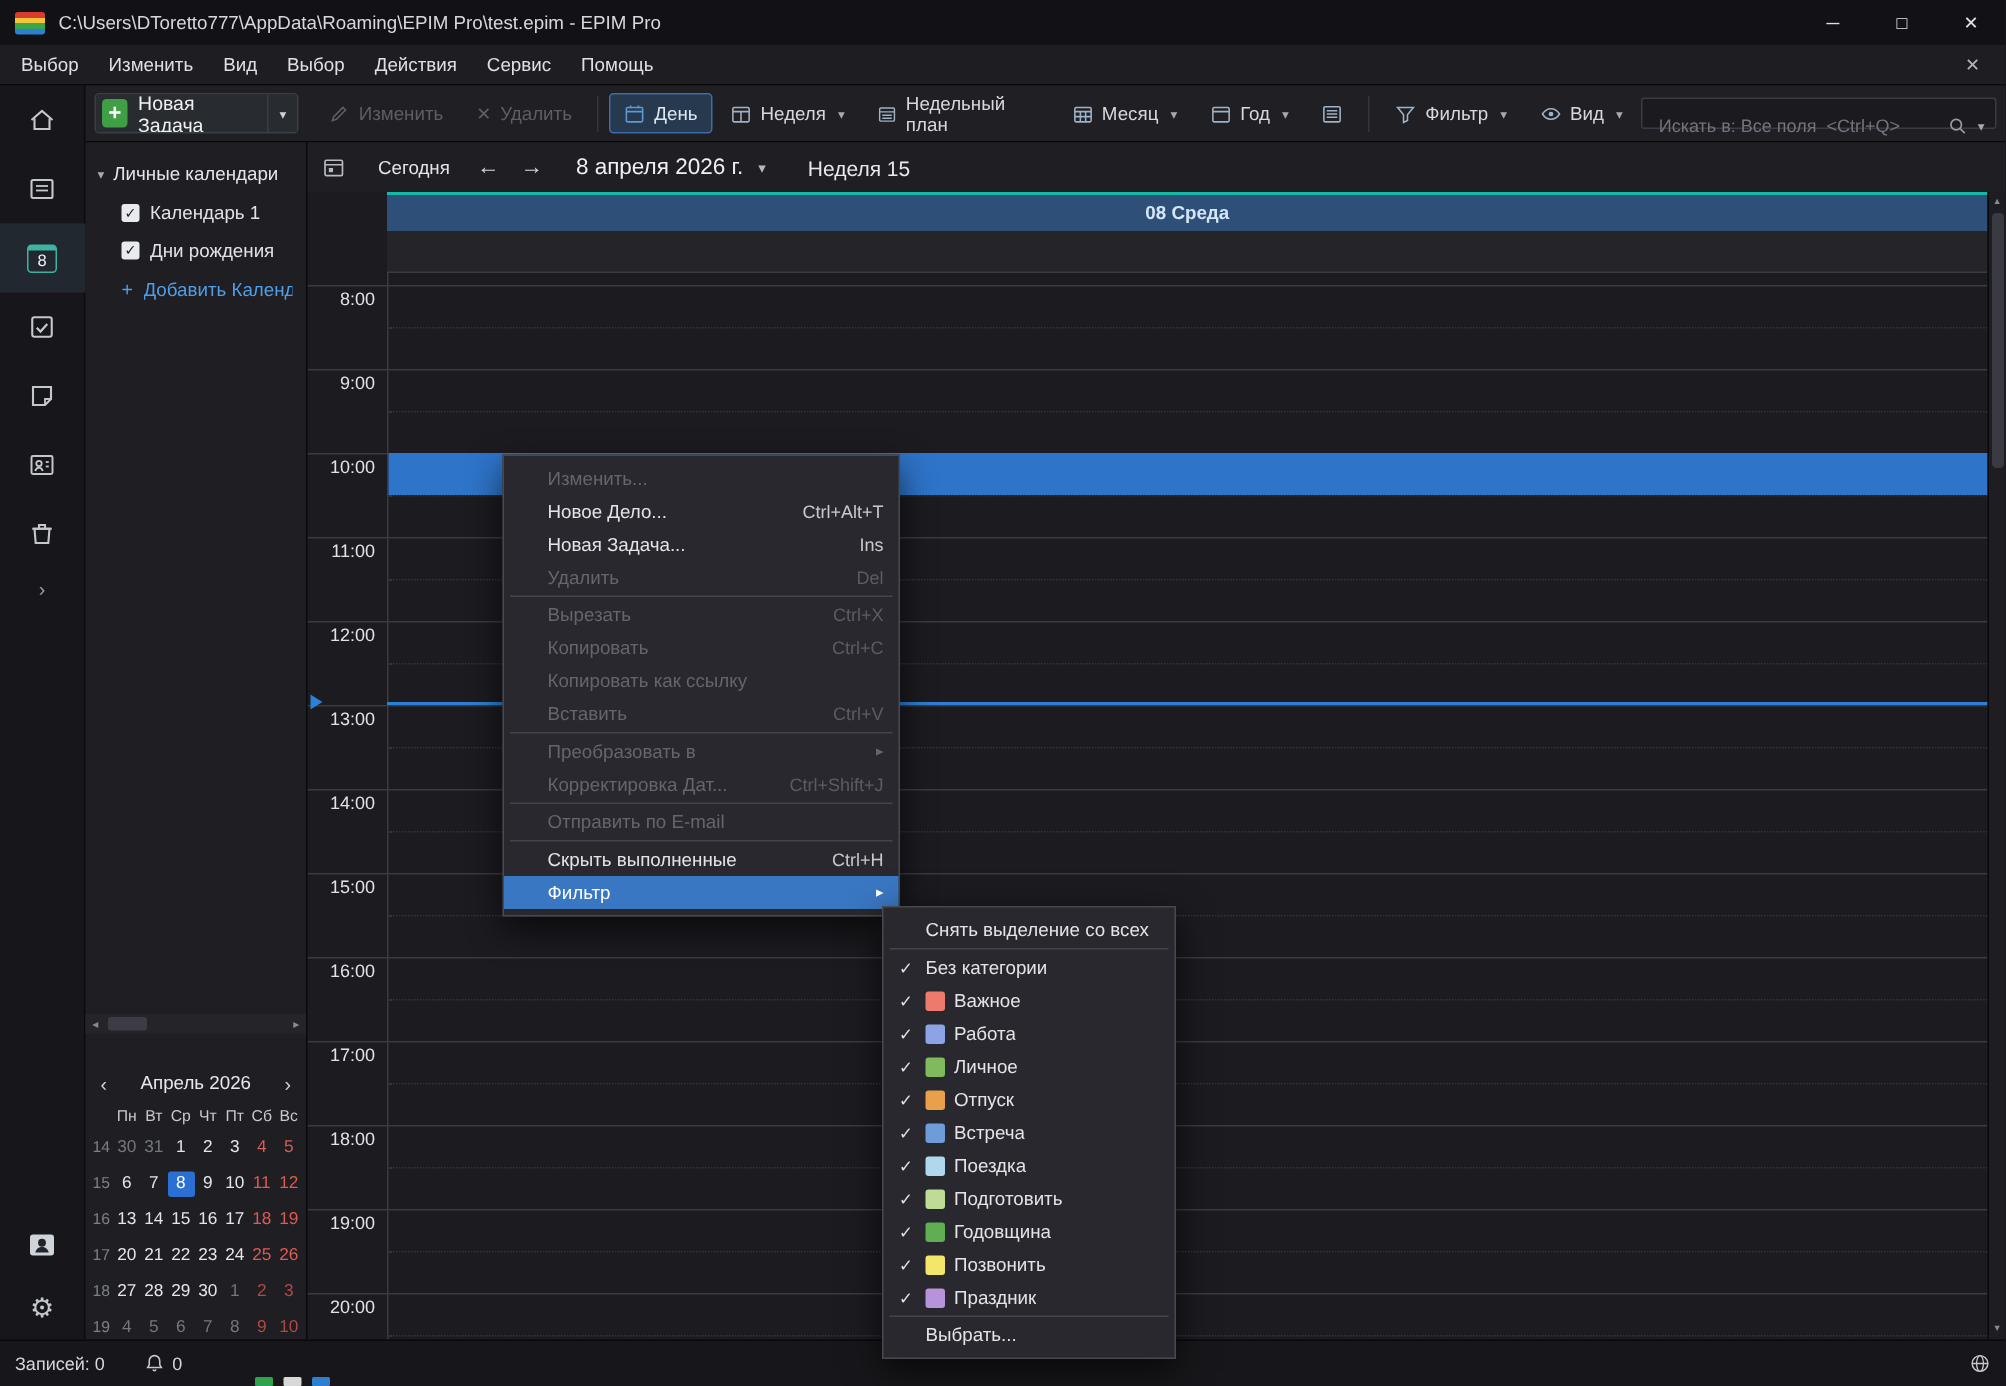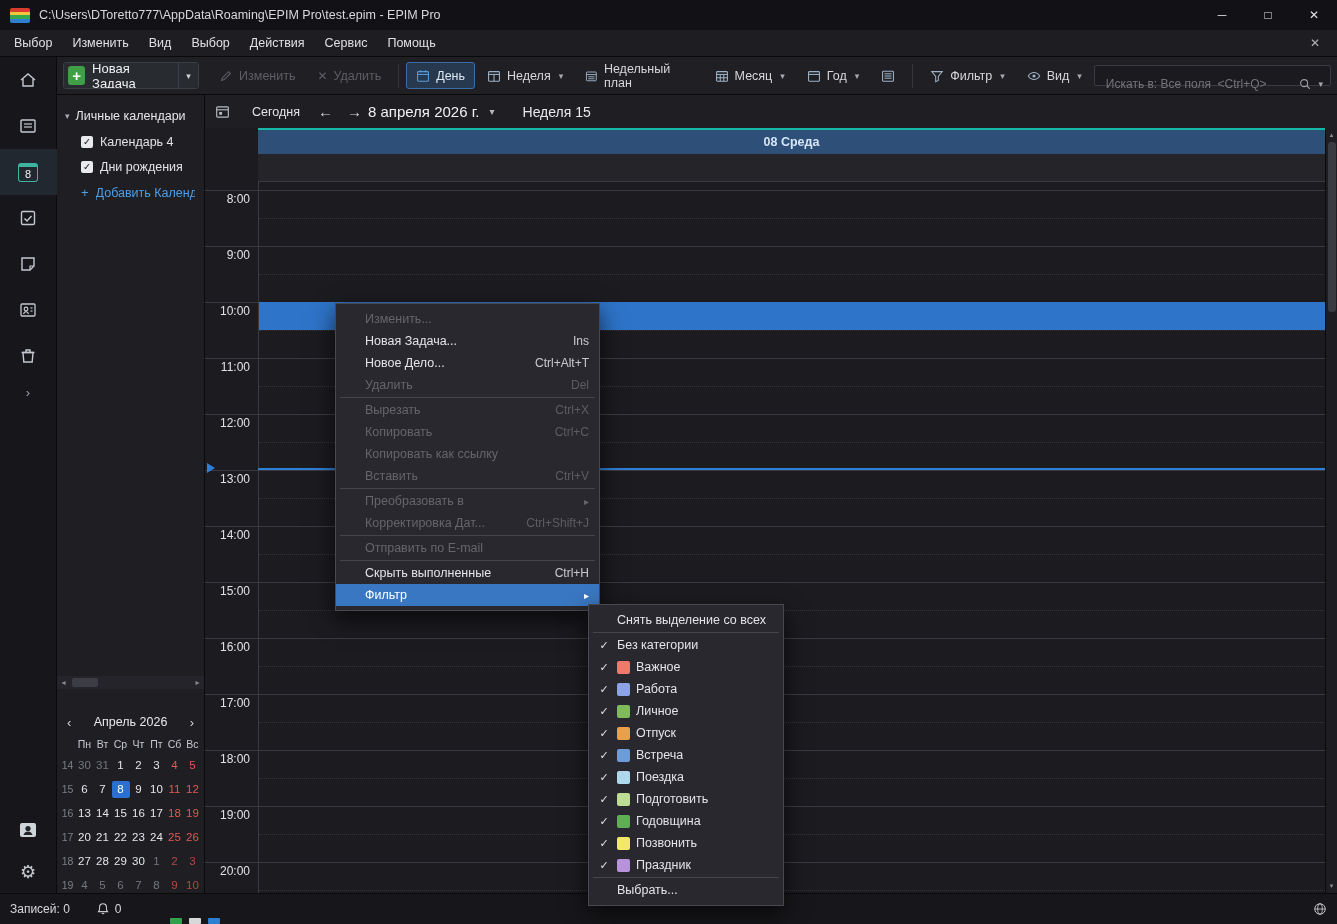--- a/index.html
+++ b/index.html
@@ -93,21 +93,21 @@
   .mc-day.dim.red { color:#b14a44; }
   .mc-day.sel { background:#2a6fd1; color:#fff; }
 
   
   .calendar { flex:1; display:flex; flex-direction:column; min-width:0; }
   .cal-nav { height:33px; display:flex; align-items:center; padding:0 10px; background:#1e1e23; }
   .cal-today { display:flex; align-items:flex-end; gap:22px; color:#e4e4e8; font-size:12.5px; }
   .cal-today .ico { color:#b8bcc2; width:15px; height:15px; }
   .cal-arrows { display:flex; gap:14px; margin-left:18px; }
   .cal-arrow { font-size:15px; color:#d8d8dc; }
-  .cal-date { font-size:15px; color:#f0f0f4; margin-left:6px; display:flex; align-items:center; gap:8px; }
+  .cal-date { font-size:15px; color:#f0f0f4; margin-left:22px; display:flex; align-items:center; gap:8px; }
   .cal-date .caret { font-size:10px; color:#b8b8bc; }
   .cal-week { font-size:14px; color:#e8e8ec; margin-left:28px; }
 
   .day-area { flex:1; display:flex; min-height:0; }
   .day-col { flex:1; display:flex; flex-direction:column; background:#1b1b20; min-width:0; }
   .day-header { margin-left:53px; height:26px; background:#2d4f78; border-top:2px solid #14b8a6;
     display:flex; align-items:center; justify-content:center; color:#d5e5f5; font-size:12.5px; font-weight:bold; }
   .allday { margin-left:53px; height:28px; background:#242429; border-bottom:1px solid #3a3a42; }
   .grid { flex:1; position:relative; overflow:hidden; }
   .gutter-line { position:absolute; left:53px; top:0; bottom:0; width:1px; background:#3a3a42; }
@@ -340,21 +340,21 @@
     <div class="content-row">
 
       <div class="sidepanel">
         <div class="sp-group">
           <span class="sp-chev">▾</span>
           <span>Личные календари</span>
         </div>
         <div>
             <div class="sp-item">
               <span class="checkbox">✓</span>
-              <span>Календарь 4</span>
+              <span>Календарь 1</span>
             </div>
             <div class="sp-item">
               <span class="checkbox">✓</span>
               <span>Дни рождения</span>
             </div>
           </div>
         <div class="sp-add">
           <span class="plus">+</span>
           <span class="lbl">Добавить Календарь</span>
         </div>
@@ -536,26 +536,26 @@
       <span style="background:#d8d8d8;"></span>
       <span style="background:#2d7fd1;"></span>
   </div>
 </div>
 
 <div class="ctx">
     <div class="ctx-item disabled">
       <span class="ctx-label">Изменить...</span>
     </div>
     <div class="ctx-item">
+      <span class="ctx-label">Новое Дело...</span>
+      <span class="ctx-short">Ctrl+Alt+T</span>
+    </div>
+    <div class="ctx-item">
       <span class="ctx-label">Новая Задача...</span>
       <span class="ctx-short">Ins</span>
-    </div>
-    <div class="ctx-item">
-      <span class="ctx-label">Новое Дело...</span>
-      <span class="ctx-short">Ctrl+Alt+T</span>
     </div>
     <div class="ctx-item disabled">
       <span class="ctx-label">Удалить</span>
       <span class="ctx-short">Del</span>
     </div>
     <div class="ctx-sep"></div>
     <div class="ctx-item disabled">
       <span class="ctx-label">Вырезать</span>
       <span class="ctx-short">Ctrl+X</span>
     </div>

